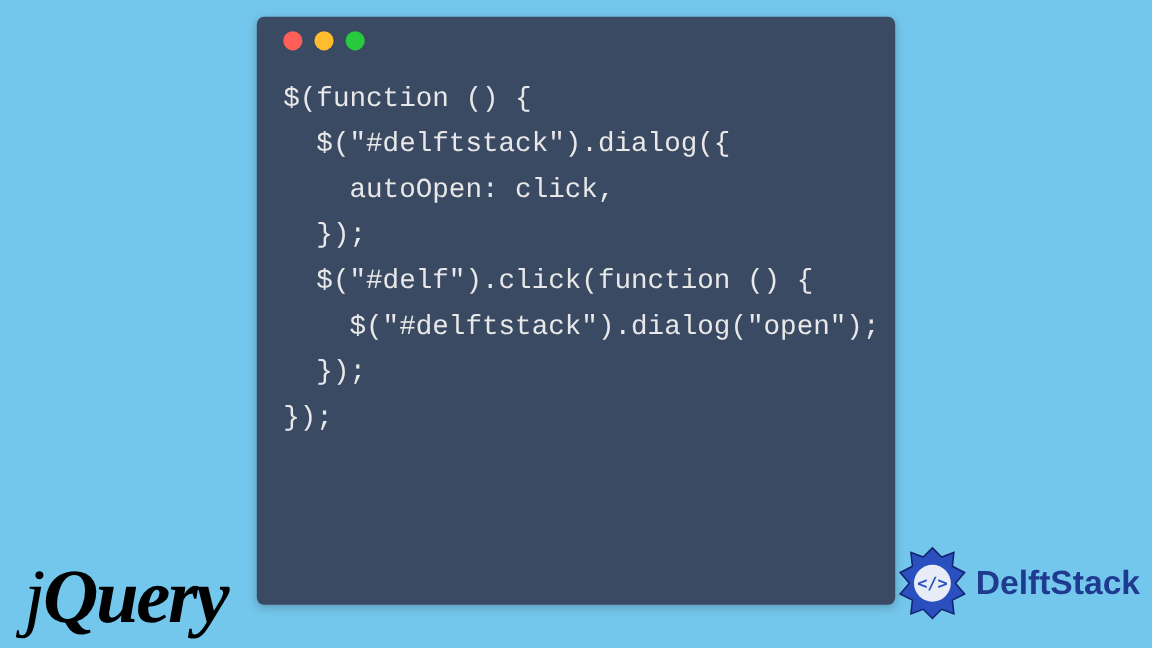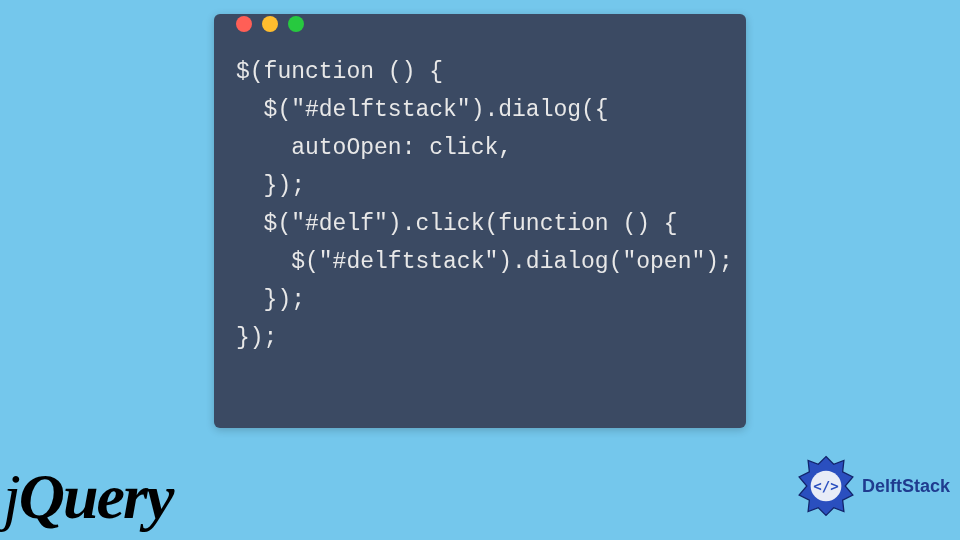--- a/index.html
+++ b/index.html
@@ -7,24 +7,24 @@
   body {
     background: #74c7ec;
     position: relative;
     font-family: Arial, Helvetica, sans-serif;
   }
   .code-window {
     position: absolute;
     left: 214px;
     top: 14px;
     width: 532px;
-    height: 414px;
+    height: 490px;
     background: #3b4a63;
     border-radius: 6px;
-    padding: 2px 22px 22px 22px;
+    padding: 12px 22px 22px 22px;
     box-shadow: 0 2px 8px rgba(0,0,0,0.2);
   }
   .dots {
     display: flex;
     gap: 10px;
     margin-bottom: 22px;
   }
   .dot {
     width: 16px;
     height: 16px;
@@ -35,21 +35,21 @@
   .dot.green  { background: #27c93f; }
   .code {
     font-family: "Menlo", "Consolas", "Courier New", monospace;
     font-size: 23px;
     line-height: 1.65;
     color: #e8e8e8;
     white-space: pre;
   }
   .jquery-logo {
     position: absolute;
-    left: 3px;
+    left: 20px;
     bottom: 6px;
     font-family: Georgia, "Times New Roman", serif;
     font-weight: bold;
     font-style: italic;
     font-size: 64px;
     color: #000;
     letter-spacing: -2px;
   }
   .jquery-logo .j { font-weight: normal; }
   .delftstack-logo {
@@ -59,21 +59,21 @@
     display: flex;
     align-items: center;
     gap: 4px;
   }
   .ds-badge {
     width: 64px;
     height: 64px;
   }
   .ds-text {
     font-family: Arial, Helvetica, sans-serif;
-    font-size: 18px;
+    font-size: 28px;
     font-weight: 600;
     color: #1f3b8f;
   }
 </style>
 </head>
 <body>
 
 <div class="code-window">
   <div class="dots">
     <div class="dot red" title="close"></div>

